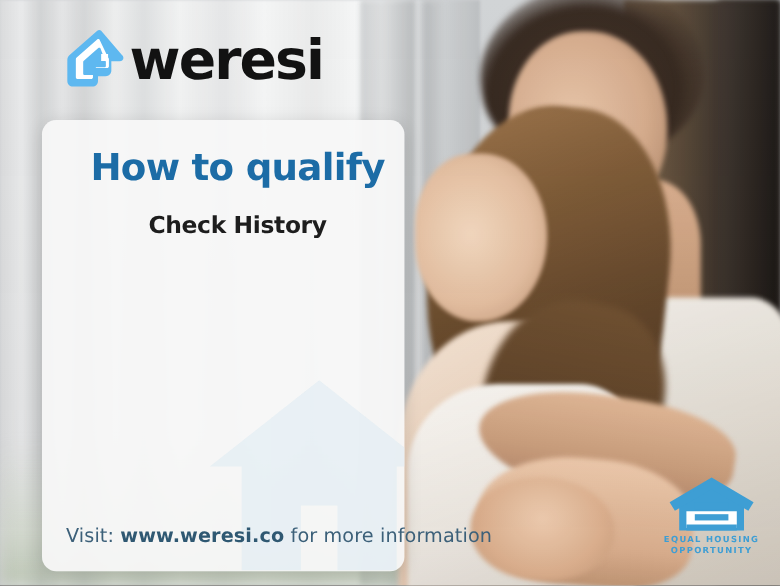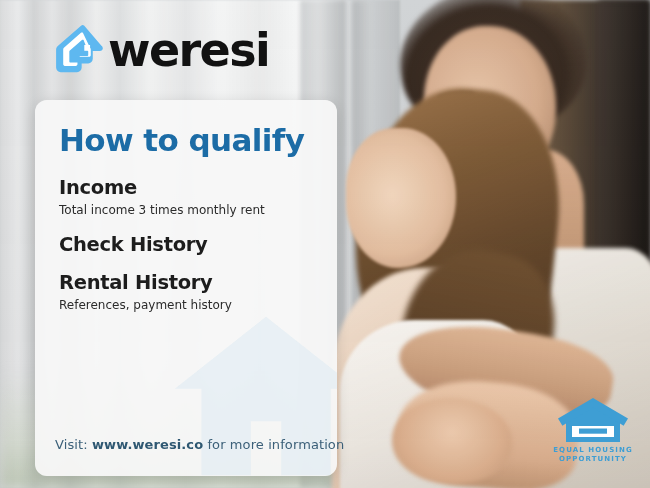--- a/index.html
+++ b/index.html
@@ -156,20 +156,21 @@
   }
 
   
   #card {
     position:absolute; left:35px; top:100px; width:302px; height:376px;
     background:rgba(247,247,247,.93);
     border-radius:12px;
     box-shadow:0 3px 14px rgba(0,0,0,.13);
     overflow:hidden;
     z-index:5;
+    text-align:center;
   }
   .watermark {
     position:absolute; right:-24px; bottom:-10px; width:190px; height:180px;
     opacity:.55; pointer-events:none;
   }
   .card-inner { position:relative; padding:24px 0 0 24px; z-index:2; }
 
   #card-title {
     font-size:31px; font-weight:bold; color:#1c6ca6;
     letter-spacing:-0.6px; line-height:1.05;
@@ -184,21 +185,21 @@
     font-family:"DejaVu Sans", sans-serif;
   }
   .qual-desc {
     font-size:12px; color:#2b2b2b; line-height:1.35; margin-top:3px;
     font-family:"DejaVu Sans", sans-serif;
   }
 
   
   #footer {
     position:absolute; left:55px; top:437px; z-index:6;
-    font-size:13px; color:#3c6079; letter-spacing:.1px;
+    font-size:16px; color:#3c6079; letter-spacing:.1px;
     font-family:"DejaVu Sans", sans-serif;
   }
   #footer .strong { font-weight:bold; color:#2f5872; }
 
   
   #eho {
     position:absolute; left:544px; top:396px; width:98px; z-index:6;
     text-align:center;
   }
   #eho svg { display:block; margin:0 auto; }
@@ -248,34 +249,26 @@
 </div>
 
 <div id="card">
   <svg class="watermark" viewBox="0 0 100 100" preserveAspectRatio="none">
     <path fill="#DCEAF2" d="M50 6 2 46h14v48h26V64h16v30h26V46h14z"></path>
   </svg>
 
   <div class="card-inner">
     <div id="card-title">How to qualify</div>
 
-    <div class="qual-item">
-      <div class="qual-name">Income</div>
-      <div class="qual-desc">Total income 3 times monthly rent</div>
-    </div>
 
 
     <div class="qual-item">
       <div class="qual-name">Check History</div>
     </div>
 
-    <div class="qual-item">
-      <div class="qual-name">Rental History</div>
-      <div class="qual-desc">References, payment history</div>
-    </div>
   </div>
 </div>
 
 <div id="footer">
   <span>Visit:</span>
   <span class="strong">www.weresi.co</span>
   <span>for more information</span>
 </div>
 
 <div id="eho">

